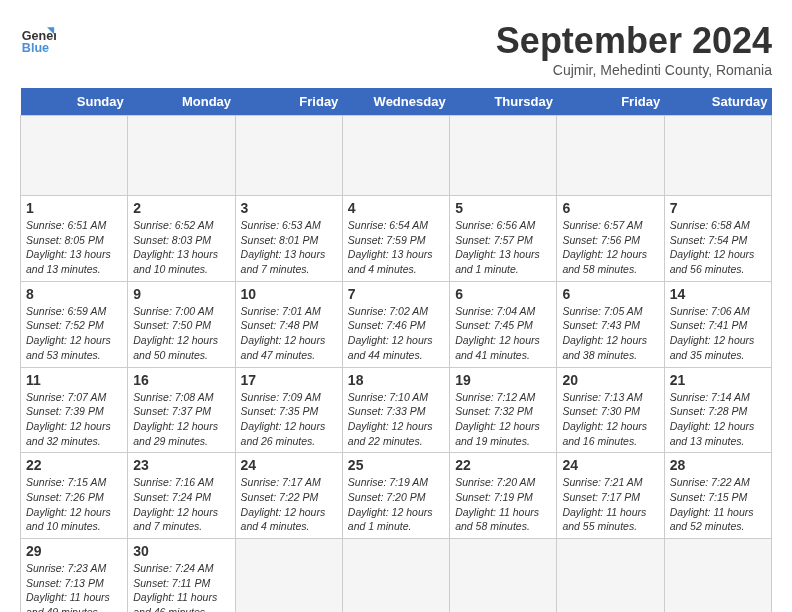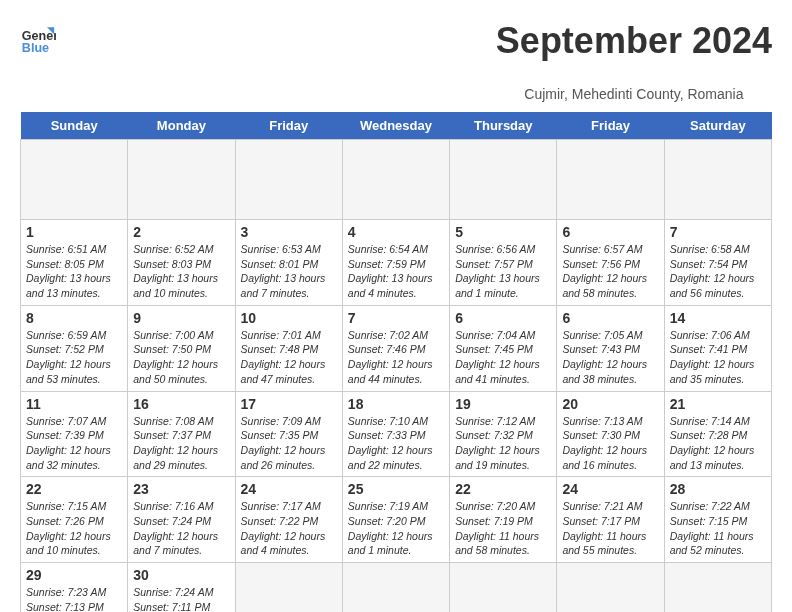--- a/index.html
+++ b/index.html
@@ -19,42 +19,41 @@
     .logo {
       display: flex;
       align-items: center;
       gap: 6px;
     }
     .logo-icon {
       width: 36px;
       height: 36px;
     }
     .title-block {
-      text-align: center;
+      text-align: right;
     }
     .month-title {
       font-size: 36px;
       font-weight: bold;
       color: #333;
     }
     .location {
       font-size: 14px;
       color: #555;
-      margin-top: 24px;
     }
     table {
       width: 100%;
       border-collapse: collapse;
       font-size: 11px;
     }
     th {
       background: #3a6abf;
       color: #fff;
       padding: 6px 4px;
-      text-align: center;
+      text-align: right;
       font-size: 13px;
       font-weight: bold;
     }
     td {
       border: 1px solid #ccc;
       vertical-align: top;
       padding: 4px 5px;
       height: 80px;
       width: calc(100% / 7);
     }

